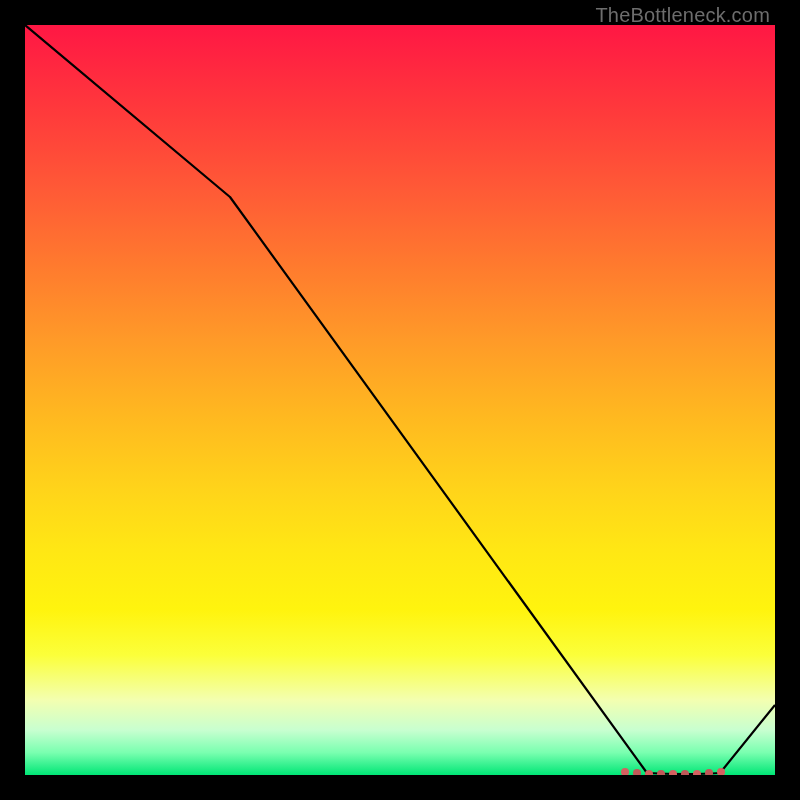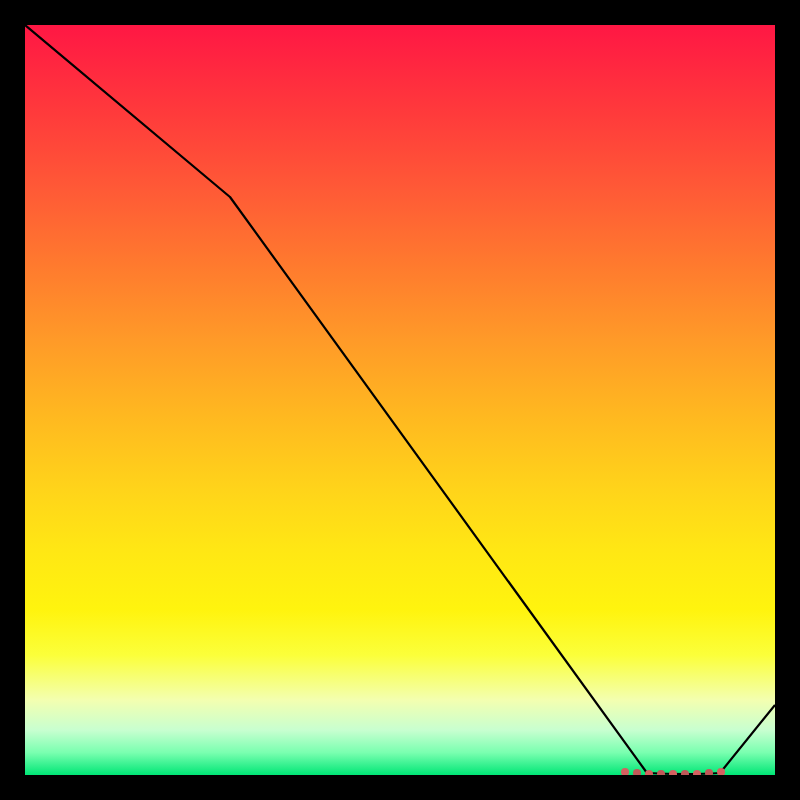--- a/index.html
+++ b/index.html
@@ -87,13 +87,14 @@
         <circle class="knot-dark" cx="636" cy="749" r="4"></circle>
         <circle class="knot" cx="648" cy="749" r="4"></circle>
         <circle class="knot-dark" cx="660" cy="749" r="4"></circle>
         <circle class="knot" cx="672" cy="749" r="4"></circle>
         <circle class="knot-dark" cx="684" cy="748" r="4"></circle>
         <circle class="knot" cx="696" cy="747" r="4"></circle>
       </g>
     </svg>
   </div>
 
+  <div class="attribution">TheBottleneck.com</div>
 </div>
 
 </body></html>

